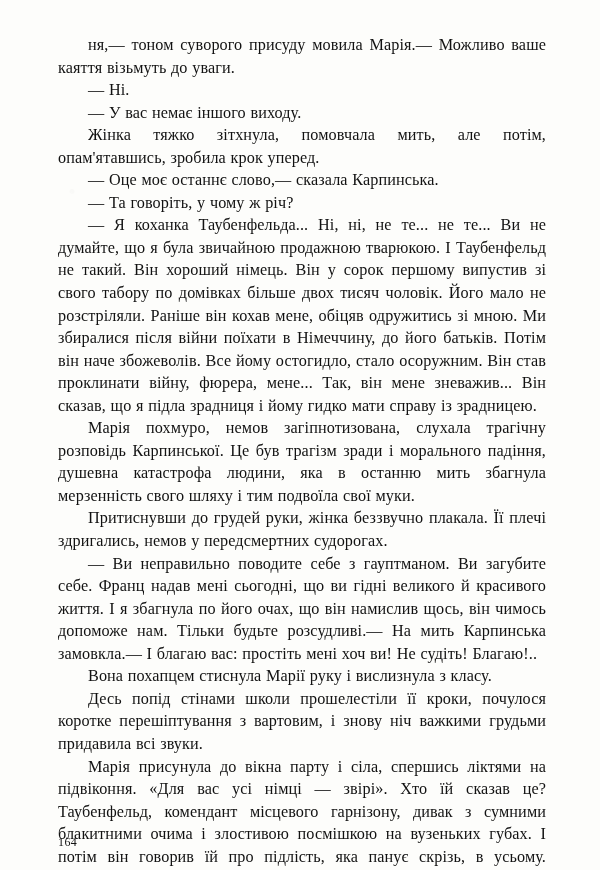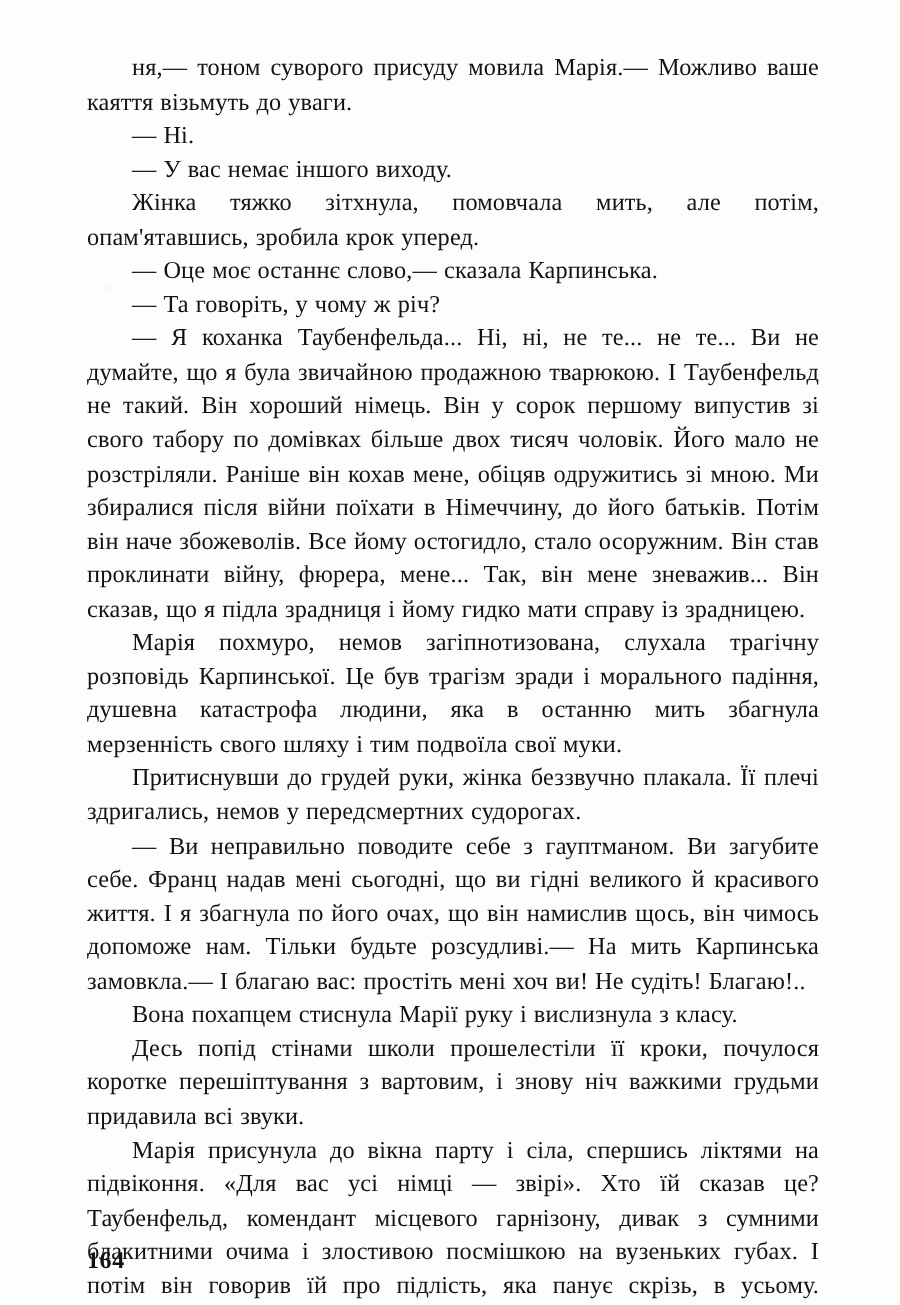--- a/index.html
+++ b/index.html
@@ -35,22 +35,22 @@
     margin: 0;
     text-indent: 30px;
   }
   .body-text p.dlg {
     text-indent: 30px;
   }
   .page-number {
     position: absolute;
     left: 58px;
     bottom: 20px;
-    font-size: 16px;
-    font-weight: bold;
+    font-size: 12px;
+    font-weight: normal;
     font-family: "Liberation Serif", serif;
     letter-spacing: 0.4px;
     color: #121212;
   }
   
   .grain {
     position: absolute;
     inset: 0;
     pointer-events: none;
     background:

